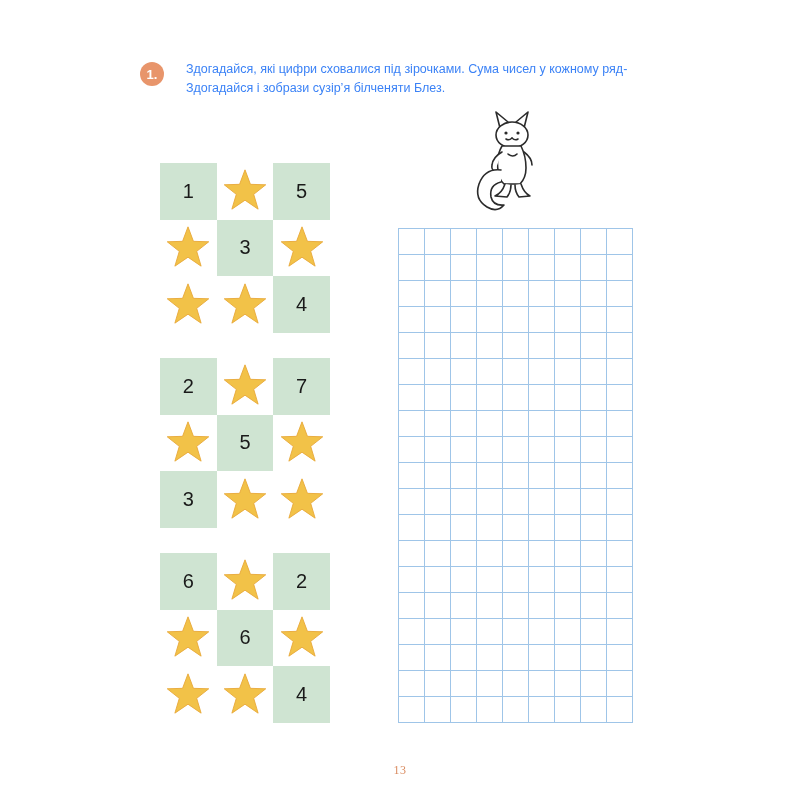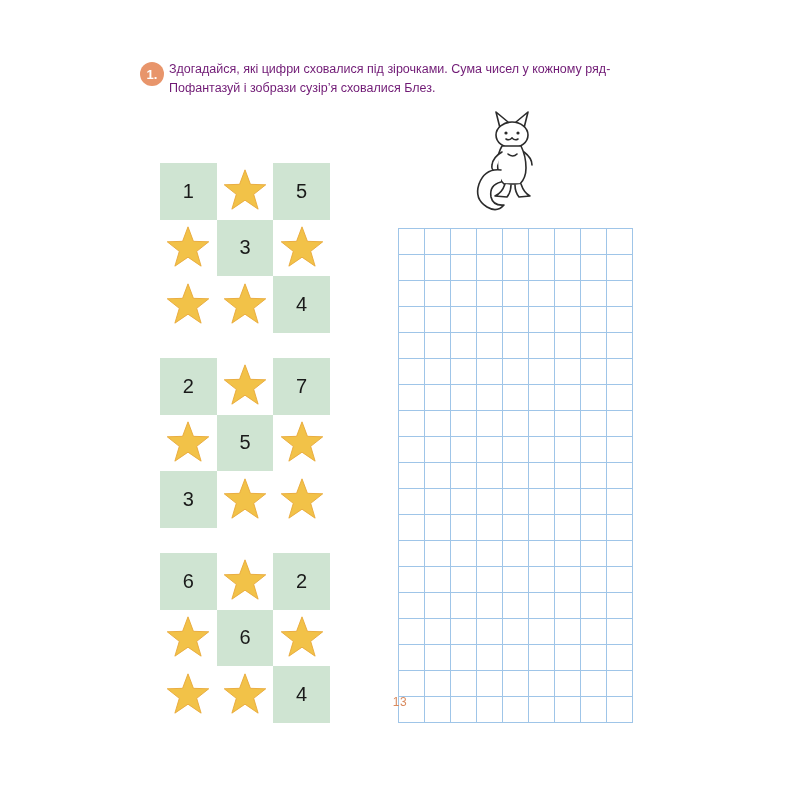--- a/index.html
+++ b/index.html
@@ -32,24 +32,24 @@
     color: #ffffff;
     font-size: 13px;
     font-weight: bold;
     display: flex;
     align-items: center;
     justify-content: center;
     flex: 0 0 auto;
     margin-top: 2px;
   }
   #task-text {
-    margin-left: 5px;
+    margin-left: 22px;
     font-size: 12.5px;
     line-height: 1.55;
-    color: #701a75;
+    color: #3b82f6;
   }
   #task-text p { margin: 0; }
 
   
   .puzzle {
     position: absolute;
     left: 160px;
     width: 170px;
     height: 170px;
     display: grid;
@@ -103,36 +103,37 @@
     left: 472px;
     top: 108px;
     width: 80px;
     height: 108px;
   }
 
   
   #page-number {
     position: absolute;
     left: 0;
-    top: 695px;
+    top: 763px;
     width: 800px;
     text-align: center;
     font-size: 12px;
     color: #d98a5e;
     letter-spacing: 0.5px;
+    font-family: Liberation Serif, serif;
   }
 </style>
 </head>
 <body>
 
 <div id="task-header">
   <div id="task-number">1.</div>
   <div id="task-text">
     <p>Здогадайся, які цифри сховалися під зірочками. Сума чисел у кожному ряд-</p>
-    <p>Пофантазуй і зобрази сузір’я сховалися Блез.</p>
+    <p>Здогадайся і зобрази сузір’я білченяти Блез.</p>
   </div>
 </div>
 
 <svg id="squirrel" viewBox="0 0 80 108">
   <g fill="#ffffff" stroke="#2b2b2b" stroke-width="1.6" stroke-linejoin="round" stroke-linecap="round">
 
     <path d="M28 20 L24 4 L36 14 Z"></path>
     <path d="M52 20 L56 4 L44 14 Z"></path>
 
     <ellipse cx="40" cy="27" rx="16" ry="13"></ellipse>

